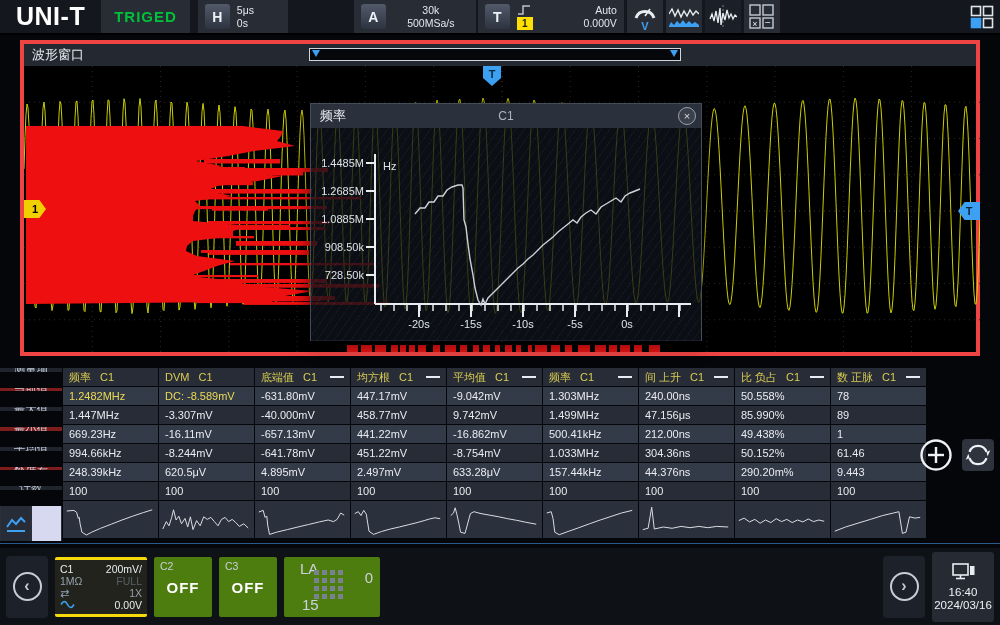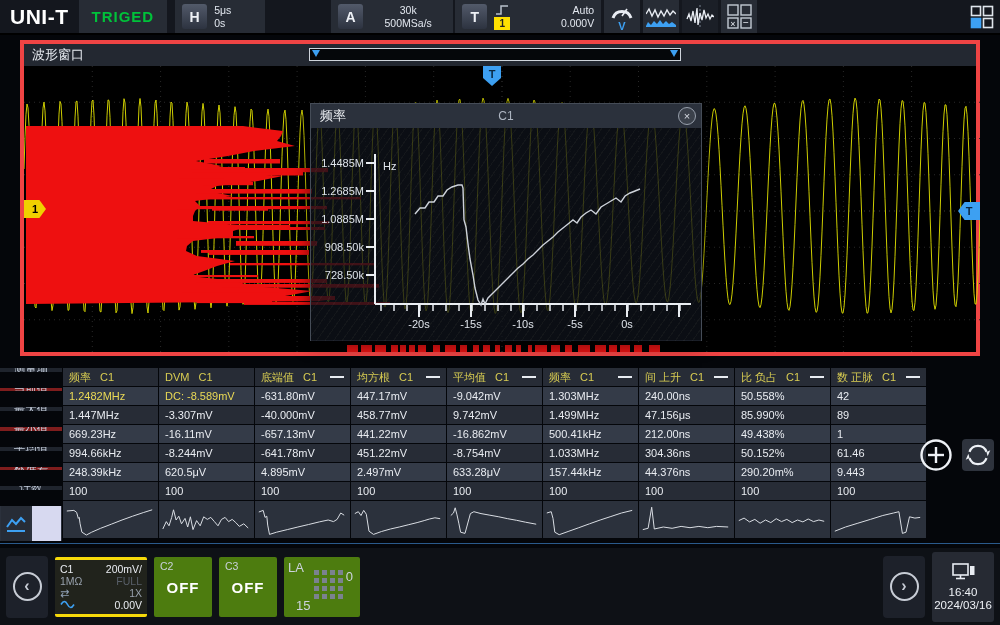--- a/index.html
+++ b/index.html
@@ -1,20 +1,20 @@
 <!DOCTYPE html>
 <html><head>
 <meta charset="utf-8">
 <style>
 *{margin:0;padding:0;box-sizing:border-box}
 body{width:1000px;height:625px;background:#04060a;font-family:"Liberation Sans","DejaVu Sans",sans-serif;position:relative;overflow:hidden;color:#e7eaef}
 .screen{position:absolute;inset:0}
 
 .topbar{position:absolute;left:0;top:0;width:1000px;height:35px;background:#14171e;display:flex;align-items:stretch;border-bottom:2px solid #000}
-.logo{display:flex;align-items:center;padding:0 10px;font-weight:900;font-size:21px;letter-spacing:.5px;color:#fff}
+.logo{display:flex;align-items:center;padding:0 16px;font-weight:900;font-size:25px;letter-spacing:.5px;color:#fff}
 .trig{display:flex;align-items:center;padding:0 13px;background:#272c35;color:#00c23a;font-weight:bold;font-size:15px;letter-spacing:1px}
 .tb-group{display:flex;align-items:center;gap:7px;background:#272c35;padding:0 7px}
 .h-group{margin-left:8px;width:90px}
 .a-group{margin-left:66px;width:122px}
 .t-group{margin-left:2px;width:146px}
 .tb-btn{width:25px;height:25px;border-radius:3px;background:linear-gradient(#525a6a,#2d3340);display:flex;align-items:center;justify-content:center;font-weight:bold;font-size:14px;color:#eef1f6;flex:none}
 .tb-lines{display:flex;flex-direction:column;justify-content:center;font-size:10.5px;line-height:13px;color:#e2e7ef}
 .tb-lines.center{flex:1;text-align:center}
 .tb-lines.right{margin-left:auto;text-align:right}
 .t-slope{display:flex;flex-direction:column;align-items:center;justify-content:center;gap:1px}
@@ -66,25 +66,25 @@
 .round-panel{width:42px;height:62px;background:#1d212a;border-radius:4px;display:flex;align-items:center;justify-content:center;border:none;cursor:pointer;flex:none}
 .circle{width:29px;height:29px;border-radius:50%;border:2px solid #c7ccd5;color:#c7ccd5;display:flex;align-items:center;justify-content:center;font-size:16px;font-weight:bold;padding-bottom:2px}
 .ch-card{height:60px;background:#4d7c0f;border-radius:2px;flex:none}
 .c1-card{width:92px;border-top:3px solid #f6d90a;border-bottom:3px solid #f6d90a;background:#21231c;display:flex;flex-direction:column;justify-content:space-between;padding:3px 5px;font-size:10.5px;color:#e9ecf1;cursor:pointer}
 .c1-row{display:flex;justify-content:space-between;align-items:center;line-height:12px}
 .c1-row .g{color:#98a1ad}
 .c1-row .dim{color:#585f69}
 .cpl{color:#8fa0b5;font-size:11px;line-height:10px}
 .off-card{width:58px;padding:3px 6px;font-size:10.5px;color:#c9d1dc;cursor:pointer}
 .off-label{font-size:15px;font-weight:bold;color:#fff;text-align:center;margin-top:7px;letter-spacing:1px}
-.la-card{width:76px;position:relative;padding:3px 4px;font-size:13px;color:#ccd3de;cursor:pointer}
+.la-card{width:96px;position:relative;padding:3px 16px;font-size:15px;color:#ccd3de;cursor:pointer}
 .la-grid{position:absolute;left:30px;top:13px;display:grid;grid-template-columns:repeat(4,5px);grid-auto-rows:5px;gap:3px}
 .la-grid span{background:#7b828f;display:block}
 .la-high{position:absolute;right:7px;top:12px}
-.la-low{position:absolute;left:12px;bottom:4px}
+.la-low{position:absolute;left:18px;bottom:4px}
 .fwd-btn{margin-left:auto}
 .datetime{width:62px;height:70px;background:#262a33;border-radius:3px;display:flex;flex-direction:column;align-items:center;justify-content:center;font-size:11.5px;gap:1px;color:#eef1f6;flex:none;cursor:pointer}
 .datetime svg{margin-bottom:3px}
 </style>
 </head>
 <body>
 
 <div class="screen">
 
   <header class="topbar">
@@ -478,21 +478,21 @@
               <polyline points="3.8,18.6 9.1,16.1 14.5,19.9 19.8,17.4 25.1,21.2 30.5,18.0 35.8,20.6 41.2,16.7 46.5,19.6 51.8,17.4 57.2,20.6 62.5,18.0 67.9,19.9 73.2,17.0 78.5,19.6 83.9,18.0 89.2,19.3" fill="none" stroke="#d9dde3" stroke-width="1"></polyline>
             </svg>
           </div>
         </div>
         <div class="meas-col">
           <div class="cell head dk">
             <span class="mh-name">数 正脉</span>
             <span class="mh-src">C1</span>
             <span class="mh-dash"></span>
           </div>
-          <div class="cell val lt">42</div>
+          <div class="cell val lt">78</div>
           <div class="cell val dk">89</div>
           <div class="cell val lt">1</div>
           <div class="cell val dk">61.46</div>
           <div class="cell val lt">9.443</div>
           <div class="cell val dk">100</div>
           <div class="spark-cell">
             <svg width="93" height="36">
               <polyline points="3.8,29.2 14.5,25.0 26.9,21.2 39.4,17.4 51.8,13.5 62.5,11.0 67.9,9.7 71.4,31.4 75.0,30.2 78.5,14.8 83.9,16.1 89.2,15.4" fill="none" stroke="#d9dde3" stroke-width="1"></polyline>
             </svg>
           </div>

